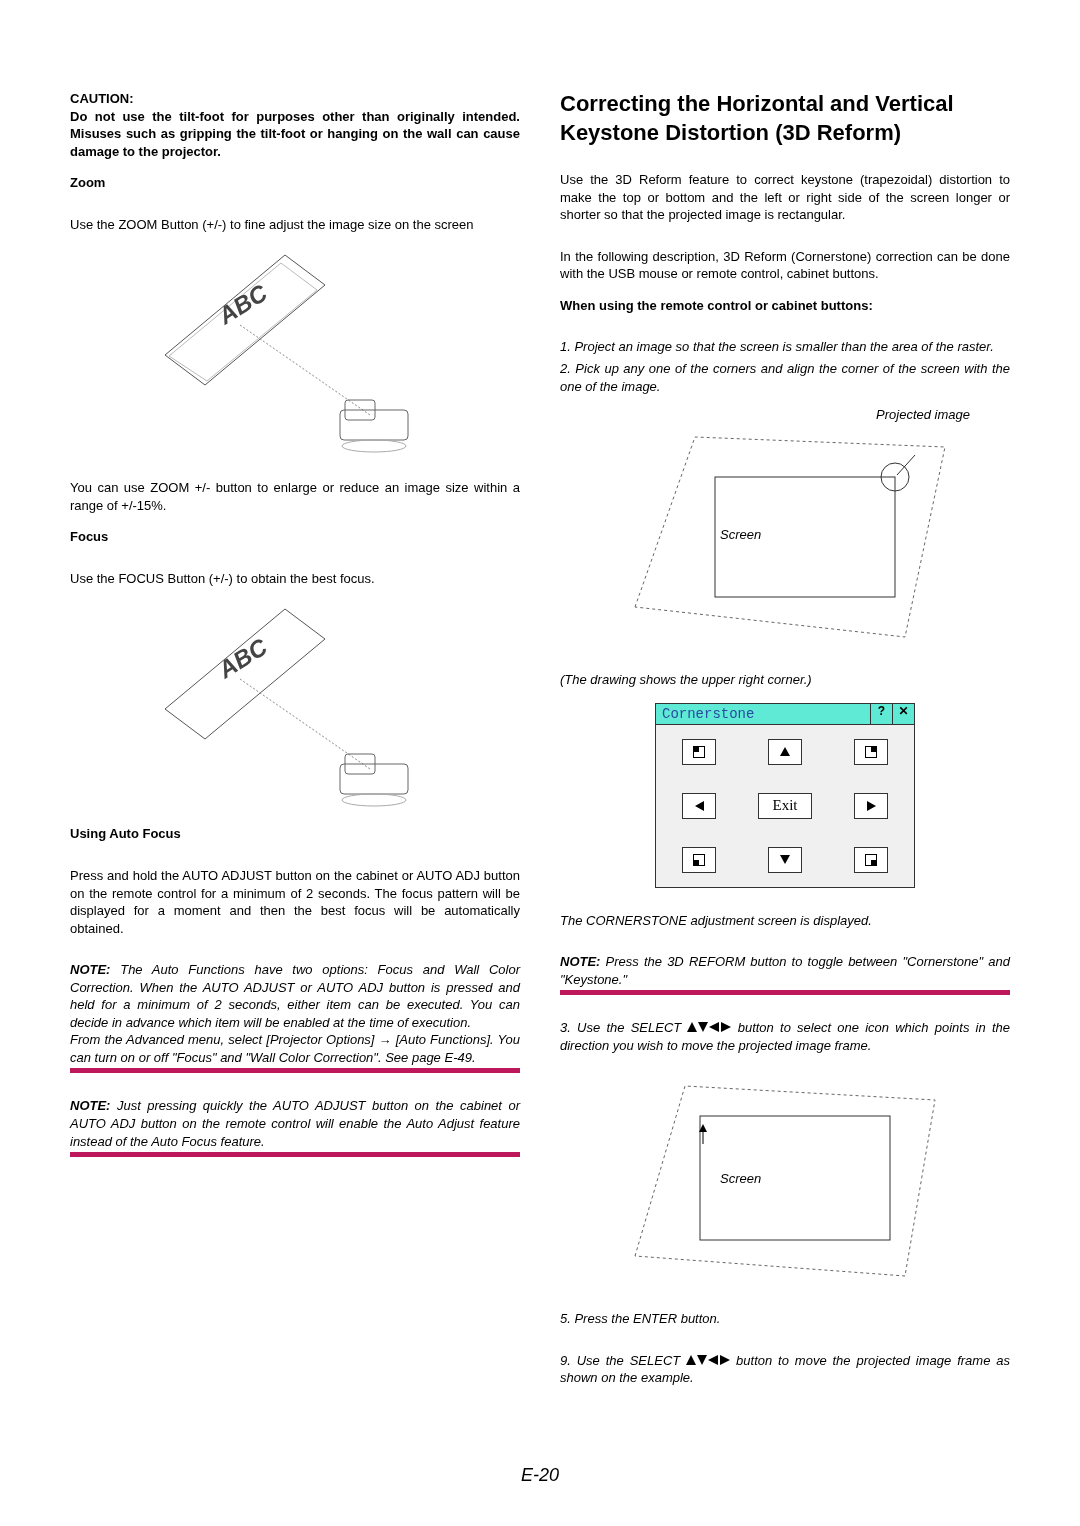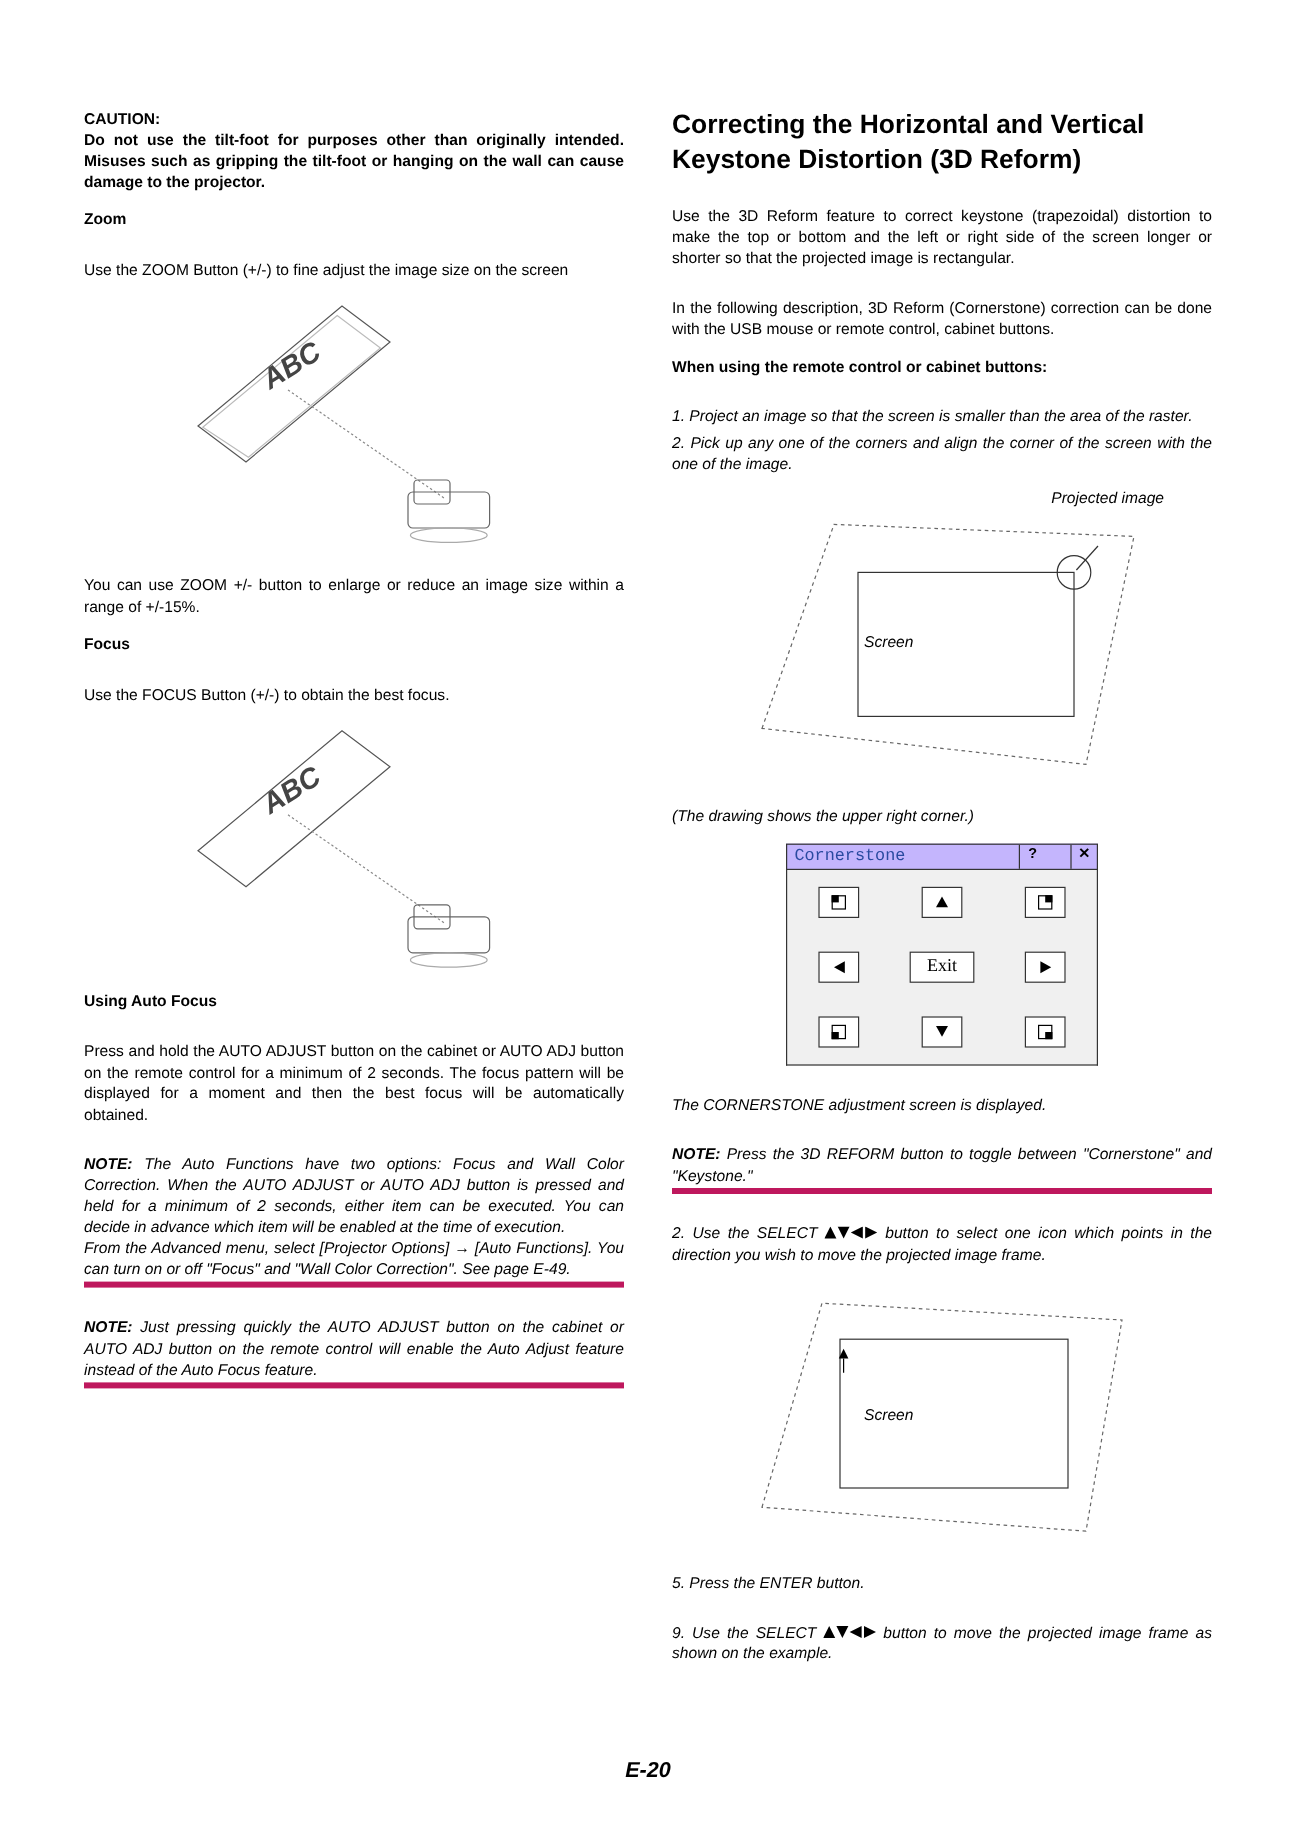--- a/index.html
+++ b/index.html
@@ -37,34 +37,33 @@
     margin: 12px 0 16px 0;
     color: #444;
     font-size: 12px;
   }
   .figure svg { display: block; margin: 0 auto; }
   .page-num {
     position: absolute;
     bottom: 40px;
     left: 0; right: 0;
     text-align: center;
-    font-weight: 700;
+    font-weight: 400;
     font-style: italic;
     font-size: 18px;
   }
   .cornerstone-ui {
     width: 260px;
     margin: 10px auto 14px auto;
   }
   .cornerstone-title {
     display: flex;
     border: 1px solid #333;
-    background: #c4b5fd;
+    background: #5eead4;
     font-size: 14px;
-    gap: 21px;
   }
   .cornerstone-title .label {
     flex: 1;
     color: #2a4aa0;
     padding: 2px 6px;
     font-family: "Courier New", monospace;
   }
   .cornerstone-title .winbtn {
     width: 22px;
     text-align: center;
@@ -269,21 +268,21 @@
 
     <div class="body-text italic">The CORNERSTONE adjustment screen is displayed.</div>
 
     <div class="section-gap"></div>
 
     <div class="body-text italic hr-note">
       <span class="bold">NOTE:</span><span> Press the 3D REFORM button to toggle between "Cornerstone" and "Keystone."</span>
     </div>
 
     <div class="body-text italic inline-arrows">
-      <span>2. Use the SELECT </span><svg width="44" height="11">
+      <span>3. Use the SELECT </span><svg width="44" height="11">
           <polygon points="5,10 0,10 5,0 10,10" fill="#000"></polygon>
           <polygon points="16,0 11,0 16,10 21,0" fill="#000"></polygon>
           <polygon points="22,5 32,0 32,10" fill="#000"></polygon>
           <polygon points="44,5 34,0 34,10" fill="#000"></polygon>
         </svg><span> button to select one icon which points in the direction you wish to move the projected image frame.</span>
     </div>
 
     <div class="figure" style="position:relative;">
       <svg width="360" height="220" viewBox="0 0 360 220">
         <polygon points="30,190 80,20 330,34 300,210" fill="none" stroke="#666" stroke-dasharray="3 3"></polygon>

